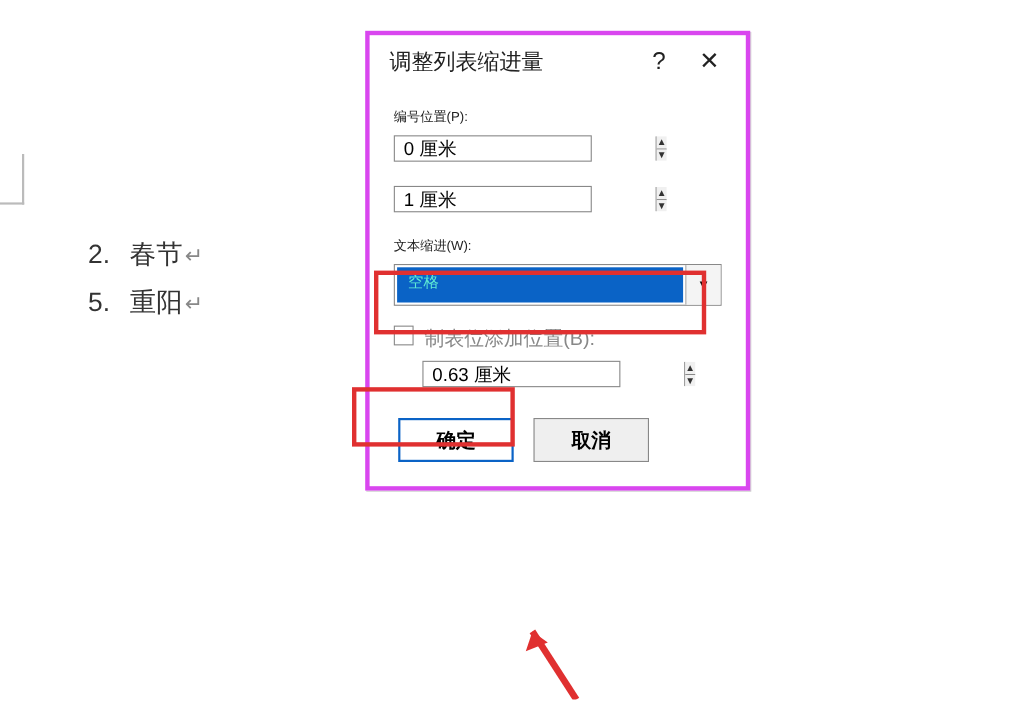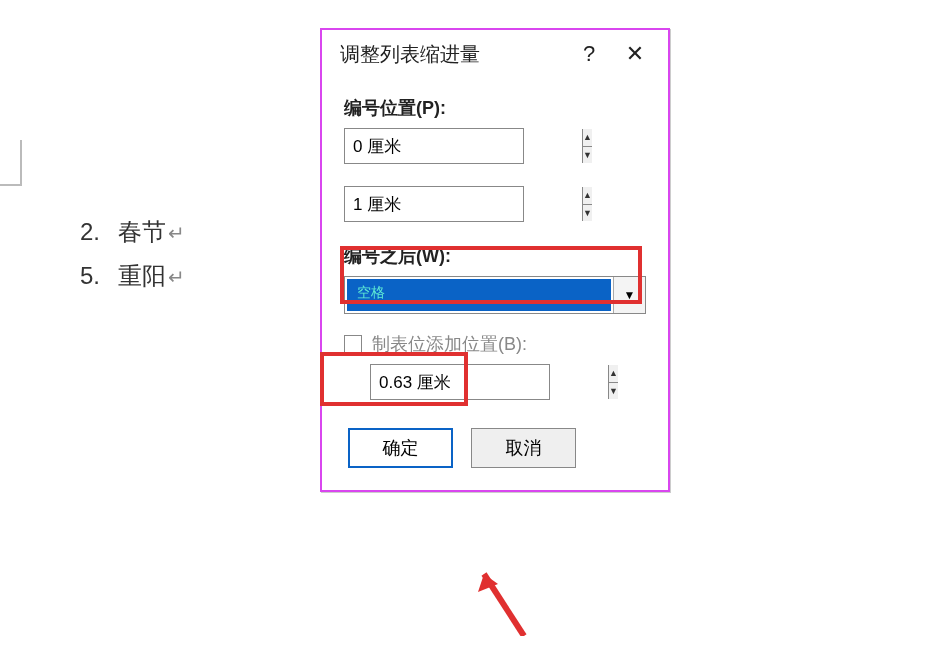--- a/index.html
+++ b/index.html
@@ -28,50 +28,50 @@
     left: 0;
     top: 140px;
     width: 22px;
     height: 46px;
     border-right: 2px solid #bbb;
     border-bottom: 2px solid #bbb;
   }
 
   .dialog {
     position: absolute;
-    left: 320px;
+    left: 332px;
     top: 28px;
     width: 350px;
     background: #fff;
-    border: 2px solid #d946ef;
+    border: 4px solid #d946ef;
     box-shadow: 1px 1px 0 #ccc;
   }
   .titlebar {
     display: flex;
     align-items: center;
     height: 48px;
     padding: 0 10px 0 18px;
     font-size: 20px;
     color: #222;
   }
   .titlebar .title { flex: 1; }
   .titlebar .tb-btn {
     width: 46px;
     text-align: center;
     font-size: 22px;
     color: #222;
     line-height: 46px;
   }
 
   .body { padding: 18px 22px 22px 22px; }
-  .field-label { font-size: 18px; color: #222; margin-bottom: 8px; font-weight: bold; }
+  .field-label { font-size: 12px; color: #222; margin-bottom: 8px; }
   .spinner {
     display: flex;
     width: 180px;
-    height: 36px;
+    height: 24px;
     border: 1px solid #888;
     background: #fff;
   }
   .spinner.sub { margin-left: 26px; width: 180px;}
   .spinner input {
     flex: 1;
     border: none;
     padding: 0 8px;
     font-size: 17px;
     outline: none;
@@ -110,35 +110,35 @@
   }
   .select .selbtn {
     width: 32px;
     display:flex; align-items:center; justify-content:center;
     border-left: 1px solid #aaa;
     background: #f4f4f4;
     font-size: 12px;
   }
 
   .checkbox-row {
-    display:flex; align-items:center;
+    display:flex; align-items:flex-start;
     margin: 18px 0 8px 0;
   }
   .checkbox {
     width: 18px; height: 18px; border: 1px solid #888; background:#fff; margin-right: 10px;
   }
   .checkbox-label { font-size: 18px; color: #888; }
 
   .btnrow { display:flex; gap: 18px; margin-top: 28px; justify-content: flex-start; padding-left: 4px;}
   .dlg-btn {
     width: 105px; height: 40px;
     border: 1px solid #888;
     background: #efefef;
     font-size: 18px;
-    display:flex; align-items:center; justify-content:center;
+    display:flex; align-items:center; justify-content:center;font-weight:bold;
   }
   .dlg-btn.primary { border: 2px solid #0a63c6; background:#fff; }
 
   .highlight {
     position:absolute;
     border: 4px solid #e03030;
     pointer-events: none;
   }
   .hl1 { left: 340px; top: 246px; width: 302px; height: 58px; }
   .hl2 { left: 320px; top: 352px; width: 148px; height: 54px; }
@@ -184,21 +184,21 @@
       <div class="spinner">
         <input value="1 厘米" style="">
         <div class="btns">
           <div class="btn">▲</div>
           <div class="btn">▼</div>
         </div>
       </div>
     </div>
 
     <div class="group">
-      <div class="field-label">编号之后(W):</div>
+      <div class="field-label">文本缩进(W):</div>
       <div class="select">
         <div class="selval">空格</div>
         <div class="selbtn">▼</div>
       </div>
 
       <div class="checkbox-row">
         <div class="checkbox"></div>
         <div class="checkbox-label">制表位添加位置(B):</div>
       </div>
       <div class="spinner sub">

